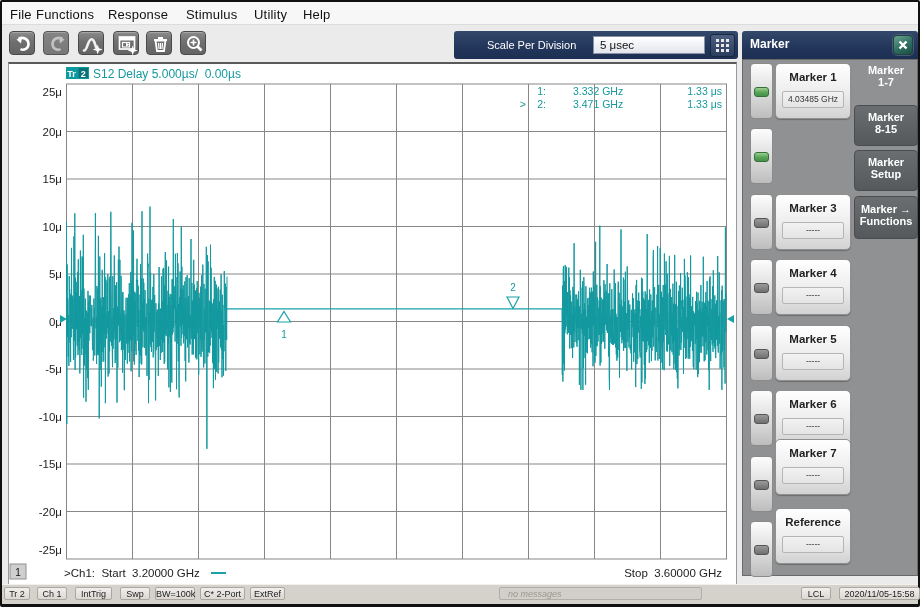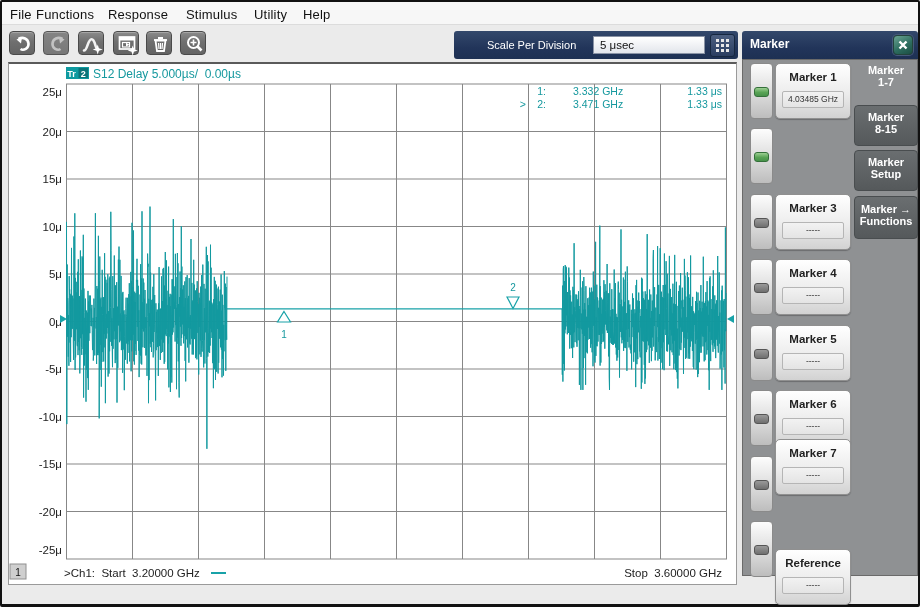--- a/index.html
+++ b/index.html
@@ -238,31 +238,43 @@
     <div class="led off" style="top:425px">
         <i></i>
       </div>
     <div class="mbtn" style="top:408px">
         <div class="t">Marker 7</div>
         <div class="v">-----</div>
       </div>
     <div class="led off" style="top:490px">
         <i></i>
       </div>
-    <div class="mbtn" style="top:518px">
+    <div class="mbtn" style="top:477px">
         <div class="t">Reference</div>
         <div class="v">-----</div>
       </div>
     <div class="tab inactive" style="top:74px;height:41px;">
         <div style="margin-top:5px">Marker<br>8-15</div>
       </div>
     <div class="tab inactive" style="top:119px;height:41px;">
         <div style="margin-top:5px">Marker<br>Setup</div>
       </div>
     <div class="tab inactive" style="top:165px;height:43px;">
         <div style="margin-top:6px">Marker →<br>Functions</div>
       </div>
     <div class="tab active" style="top:29px;height:38px;">
         <div style="margin-top:4px">Marker<br>1-7</div>
       </div>
   </div>
 
+  <div class="status">
+    <div class="seg" style="left:2px;width:26px;">Tr 2</div>
+    <div class="seg" style="left:35px;width:30px;">Ch 1</div>
+    <div class="seg" style="left:73px;width:37px;">IntTrig</div>
+    <div class="seg" style="left:118px;width:30px;">Swp</div>
+    <div class="seg" style="left:153px;width:40px;">BW=100k</div>
+    <div class="seg" style="left:198px;width:45px;">C* 2-Port</div>
+    <div class="seg" style="left:248px;width:35px;">ExtRef</div>
+    <div style="position:absolute;left:497px;top:2px;width:203px;height:13px;border:1px solid #b0aea8;background:#d2cfc9;border-radius:2px;color:#9a988f;font-style:italic;padding-left:8px;line-height:13px;box-sizing:border-box;">no messages</div>
+    <div class="seg" style="left:799px;width:30px;">LCL</div>
+    <div class="seg" style="left:837px;width:81px;">2020/11/05-15:58</div>
+  </div>
 </div>
 
 </body></html>

